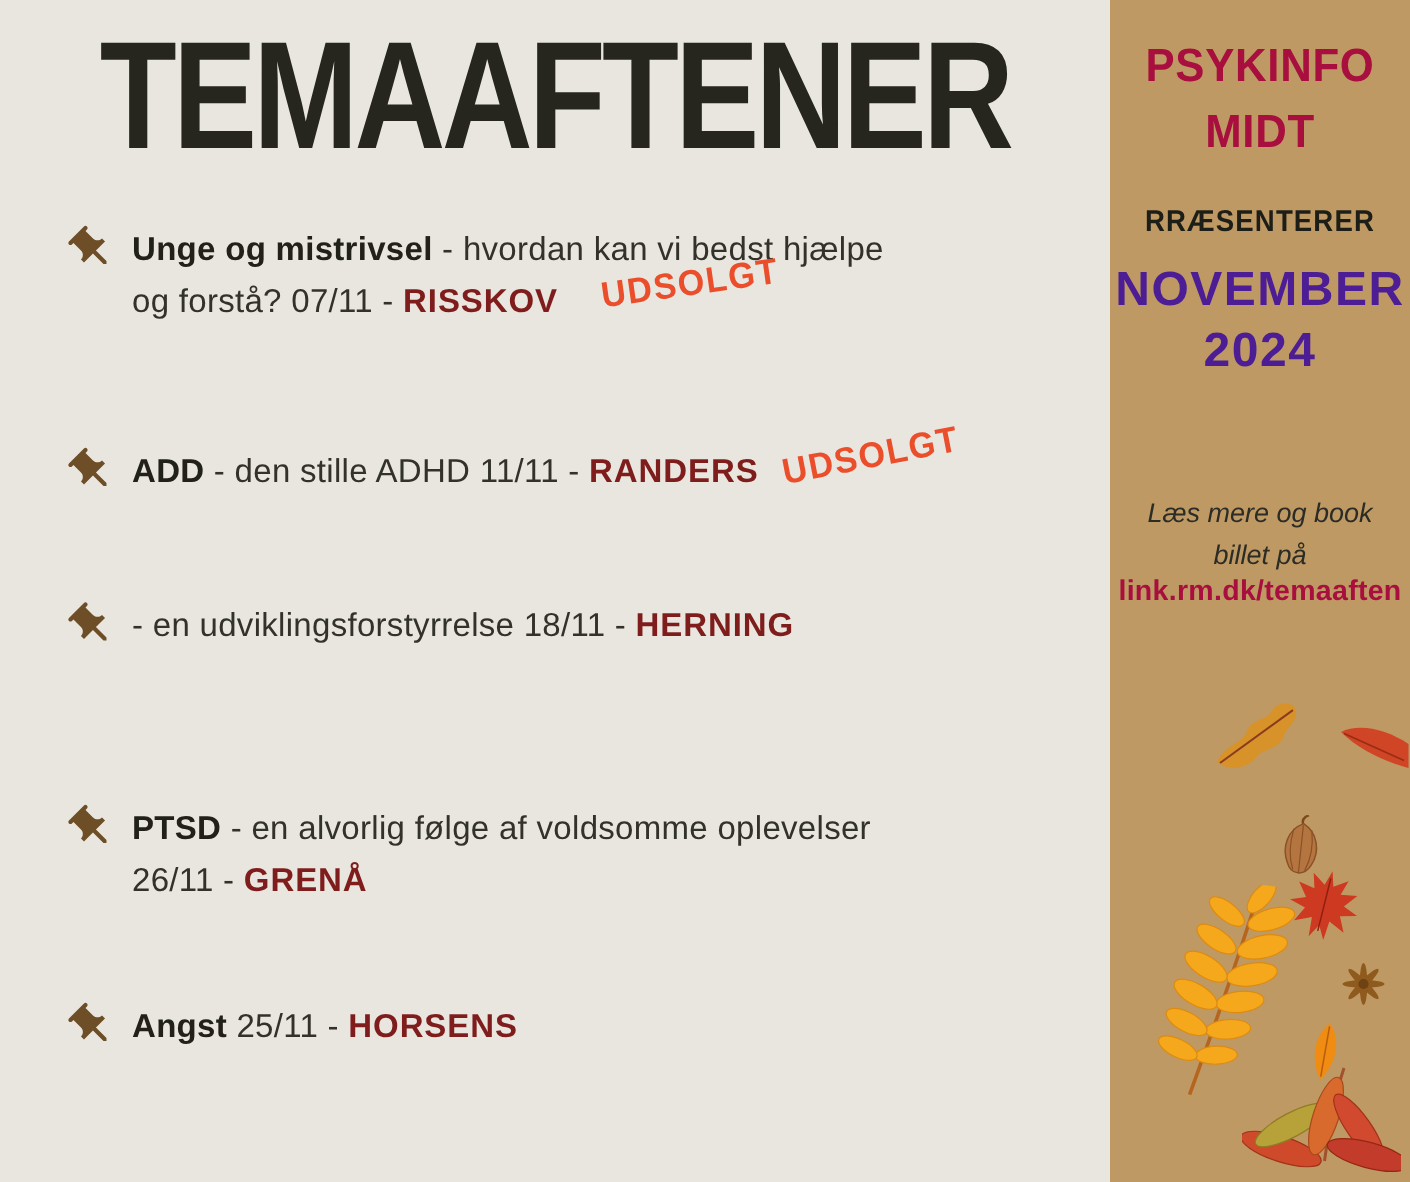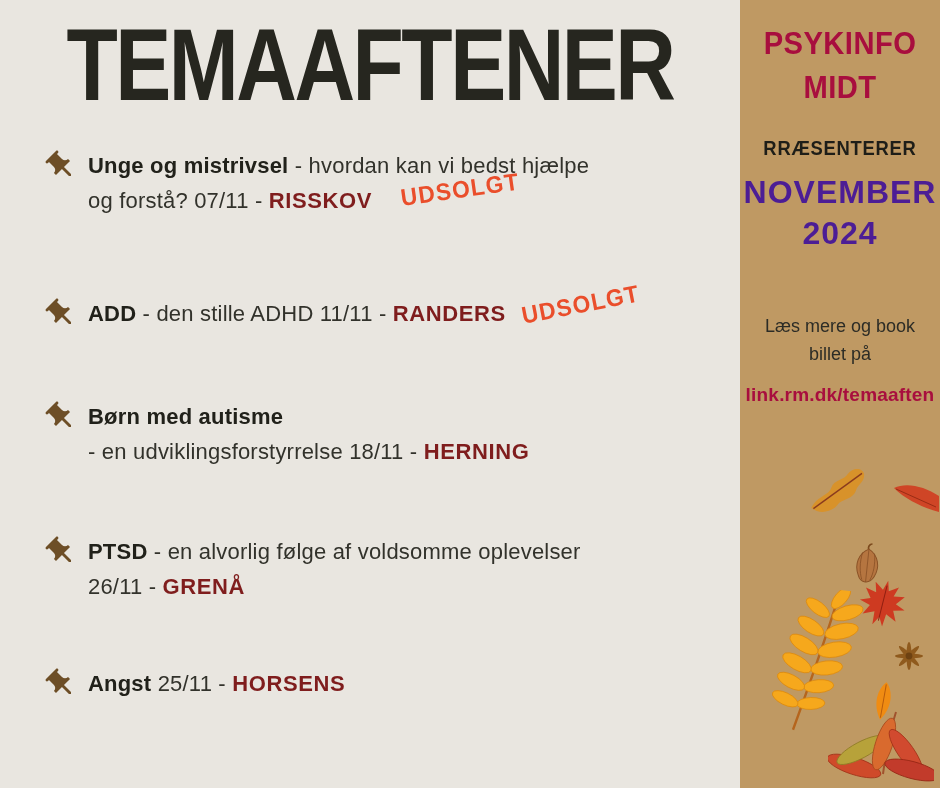--- a/index.html
+++ b/index.html
@@ -29,21 +29,21 @@
   .ev1 .badge{left:478px;top:6px;transform:rotate(-11deg) scaleX(0.95);}
 
   
   .sidebar{position:absolute;left:740px;top:0;width:200px;height:788px;background:#bf9963;overflow:hidden;}
   .sb-text{position:absolute;left:0;width:200px;text-align:center;}
   .brand{top:22px;font-size:31px;line-height:44px;font-weight:800;color:#a80e3e;letter-spacing:0.5px;
          transform:scaleX(0.94);transform-origin:50% 0;}
   .presents{top:137px;font-size:20px;font-weight:600;color:#1e1e18;letter-spacing:0.8px;
             transform:scaleX(0.92);transform-origin:50% 0;}
   .month{top:172px;font-size:32px;line-height:41px;font-weight:800;color:#4c1d95;letter-spacing:1px;}
-  .booking{top:312px;font-size:18px;line-height:28px;color:#2c2c26;}
+  .booking{top:328px;font-size:18px;line-height:28px;color:#2c2c26;font-style:italic;}
   .sb-link{top:384px;font-size:19px;font-weight:700;color:#a80e3e;letter-spacing:0.2px;cursor:pointer;}
 
   .leaf{position:absolute;}
   .lf-oak{left:66px;top:465px;transform:rotate(-6deg);}
   .lf-frag{left:152px;top:480px;}
   .lf-phys{left:110px;top:543px;transform:rotate(6deg);}
   .lf-maple{left:116px;top:577px;transform:rotate(14deg);}
   .lf-anise{left:150px;top:640px;}
   .lf-rowan{left:30px;top:588px;transform:rotate(6deg);}
   .lf-small{left:130px;top:680px;transform:rotate(10deg);}
@@ -88,21 +88,20 @@
 
     <div class="event ev2">
       <span class="pin">
         <svg viewBox="0 0 24 24">
             <g transform="rotate(-45 12 12)">
               <path d="M16 9V4h1c0.55 0 1-0.45 1-1s-0.45-1-1-1H7C6.45 2 6 2.45 6 3s0.45 1 1 1h1v5c0 1.66-1.34 3-3 3v2h5.97v7l1 1 1-1v-7H19v-2c-1.66 0-3-1.34-3-3z"></path>
             </g>
           </svg>
       </span>
       <div class="ev-text">
-        <div><span class="seg-b">Børn med autisme</span></div>
         <div><span class="seg-r">- en udviklingsforstyrrelse 18/11 - </span><span class="seg-loc">HERNING</span></div>
       </div>
     </div>
 
     <div class="event ev3">
       <span class="pin">
         <svg viewBox="0 0 24 24">
             <g transform="rotate(-45 12 12)">
               <path d="M16 9V4h1c0.55 0 1-0.45 1-1s-0.45-1-1-1H7C6.45 2 6 2.45 6 3s0.45 1 1 1h1v5c0 1.66-1.34 3-3 3v2h5.97v7l1 1 1-1v-7H19v-2c-1.66 0-3-1.34-3-3z"></path>
             </g>

